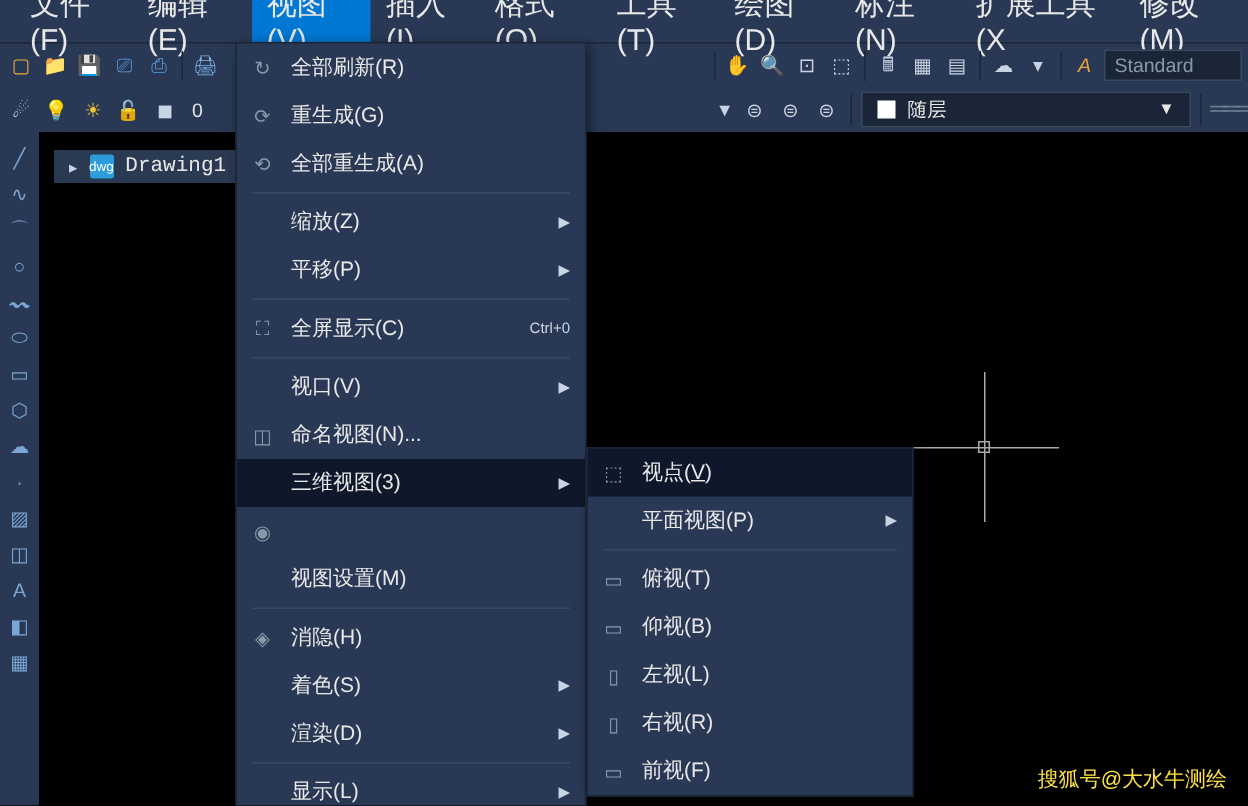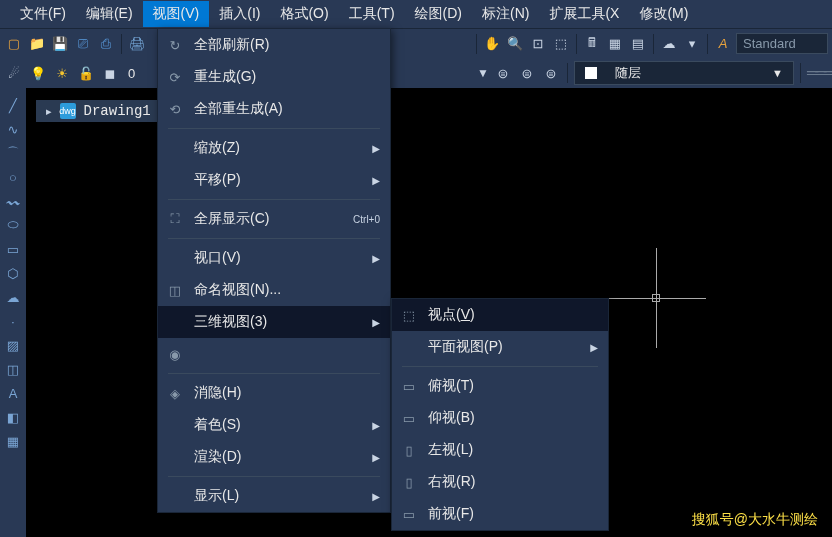--- a/index.html
+++ b/index.html
@@ -1,25 +1,25 @@
 <!DOCTYPE html>
 <html><head>
 <meta charset="utf-8">
 <style>
 *{margin:0;padding:0;box-sizing:border-box;font-family:"Microsoft YaHei",SimSun,sans-serif;user-select:none}
 body{width:832px;height:537px;background:#000;overflow:hidden;position:relative}
-.menubar{background:#293955;height:28px;display:flex;align-items:center;padding-left:10px;font-size:14px;color:#e8e8e8}
+.menubar{background:#293955;height:28px;display:flex;align-items:center;padding-left:10px;font-size:20px;color:#e8e8e8}
 .menu-item{padding:4px 10px;cursor:pointer}
 .menu-item.active{background:#0078d4}
 .toolbar{background:#293955;height:30px;display:flex;align-items:center;padding:0 4px;gap:3px;border-top:1px solid #1a2638}
 .tb-ico{width:20px;height:20px;display:flex;align-items:center;justify-content:center;font-size:13px;color:#c9d4e3;cursor:pointer}
 .tb-sep{width:1px;height:20px;background:#1a2638;margin:0 2px}
 .std-input{background:#1a2638;color:#8899aa;font-size:13px;padding:2px 6px;width:92px;border:1px solid #3a4a5e}
 .toolbar2{background:#293955;height:30px;display:flex;align-items:center;padding-left:4px;gap:4px}
-.layer-sel{background:#1a2638;color:#e8e8e8;font-size:13px;padding:2px 10px;width:220px;border:1px solid #3a4a5e;display:flex;align-items:center;gap:18px}
+.layer-sel{background:#1a2638;color:#e8e8e8;font-size:13px;padding:2px 10px;width:220px;border:1px solid #3a4a5e;display:flex;align-items:center;gap:8px}
 .main{position:relative;height:449px;display:flex}
 .sidebar{width:26px;background:#293955;display:flex;flex-direction:column;align-items:center;gap:6px;padding-top:8px}
 .sb-ico{width:18px;height:18px;display:flex;align-items:center;justify-content:center;color:#7aa5d4;font-size:13px;cursor:pointer}
 .canvas{flex:1;background:#000;position:relative}
 .tab{position:absolute;top:12px;left:10px;background:#2a3a52;color:#e8e8e8;font-size:14px;padding:3px 10px;display:flex;align-items:center;gap:8px}
 .tab-ico{width:16px;height:16px;background:#2d9cdb;border-radius:2px;display:flex;align-items:center;justify-content:center;font-size:9px;color:#fff}
 .cross{position:absolute;top:180px;left:580px}
 .cross::before,.cross::after{content:"";position:absolute;background:#aaa}
 .cross::before{width:100px;height:1px;top:30px;left:0}
 .cross::after{width:1px;height:100px;top:-20px;left:50px}
@@ -166,20 +166,23 @@
       <span class="ico">◫</span>
       <span>命名视图(N)...</span>
     </div>
     <div class="dd-row hl">
       <span>三维视图(3)</span>
       <span class="arrow">▶</span>
     </div>
     <div class="dd-row">
       <span class="ico">◉</span>
     </div>
+    <div class="dd-row">
+      <span>视图设置(M)</span>
+    </div>
     <div class="dd-sep"></div>
     <div class="dd-row">
       <span class="ico">◈</span>
       <span>消隐(H)</span>
     </div>
     <div class="dd-row">
       <span>着色(S)</span>
       <span class="arrow">▶</span>
     </div>
     <div class="dd-row">

